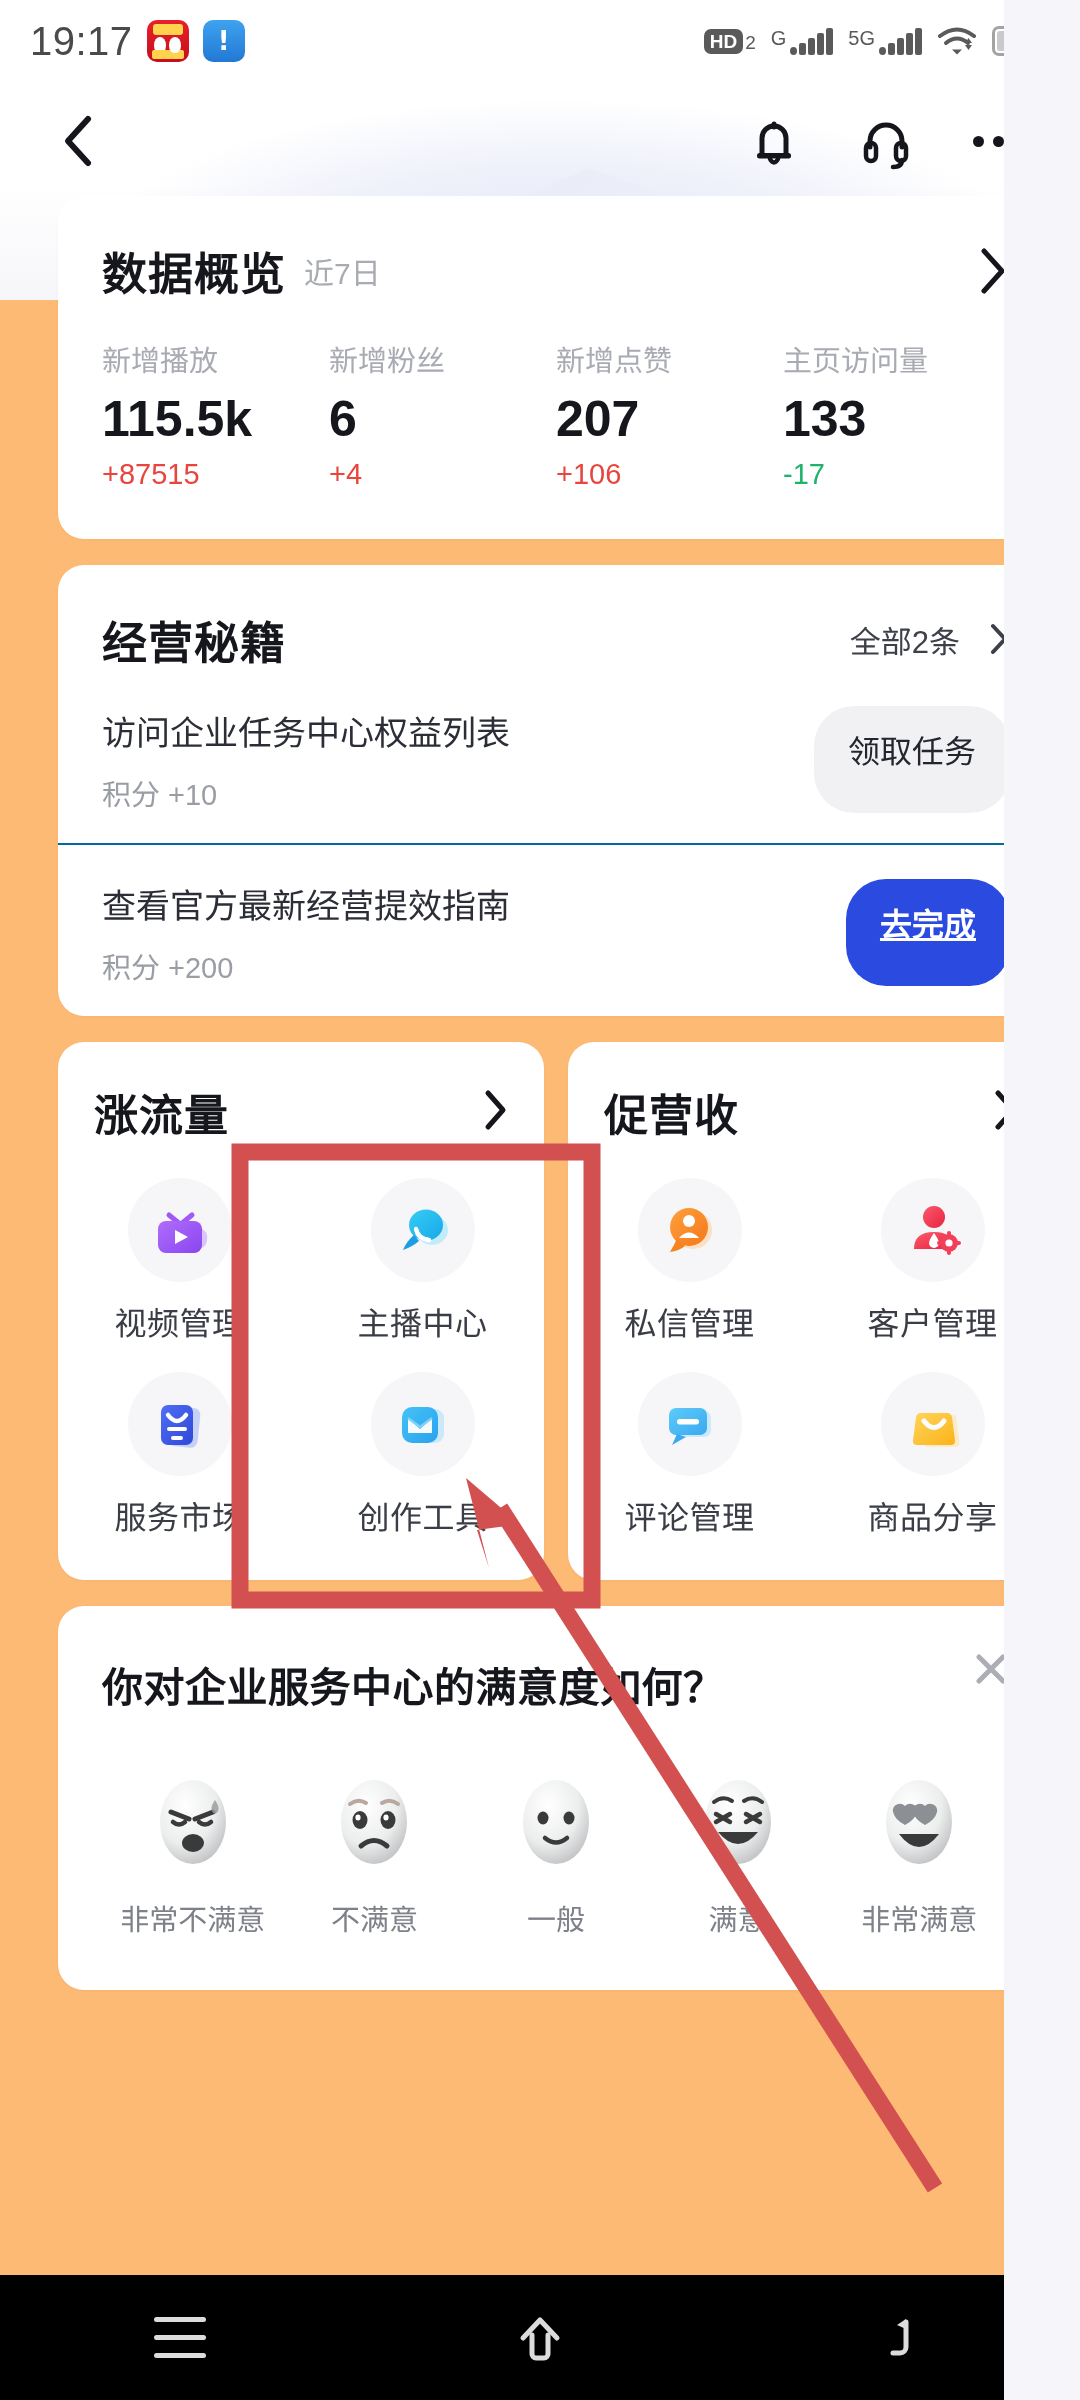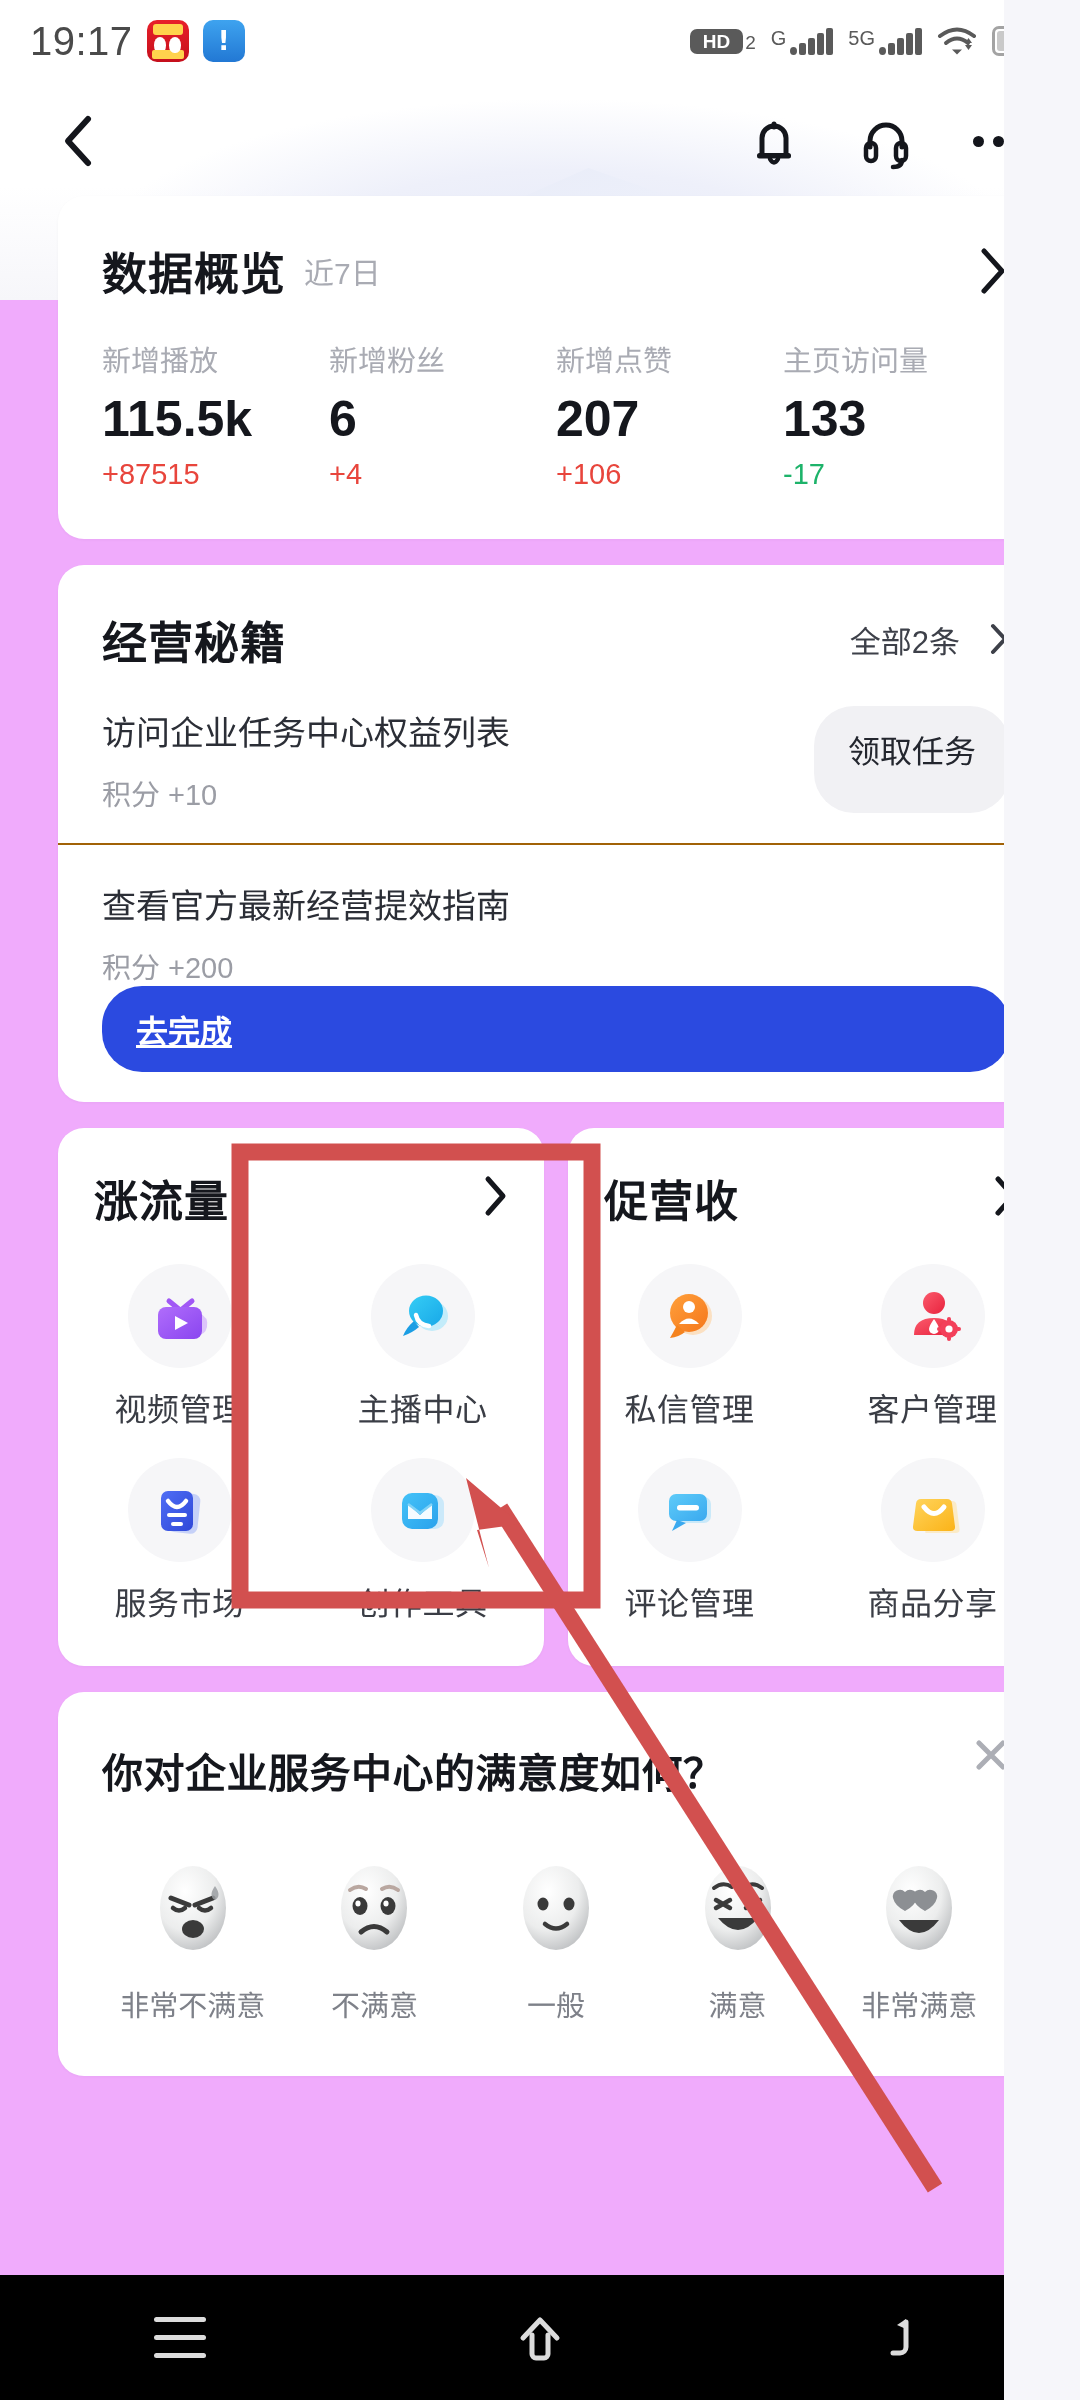--- a/index.html
+++ b/index.html
@@ -4,21 +4,21 @@
 <title>企业服务中心</title>
 <style>
   * { margin:0; padding:0; box-sizing:border-box; }
   html,body { width:1080px; height:2400px; }
   body {
     font-family:"Liberation Sans","DejaVu Sans",sans-serif;
     background:#f6f6fa;
     overflow:hidden;
     position:relative;
   }
-  #screen { position:relative; width:1004px; height:2400px; overflow:hidden; background:#f0abfc; }
+  #screen { position:relative; width:1004px; height:2400px; overflow:hidden; background:#fdba74; }
 
   
   .header-glow{
     position:absolute; left:0; top:0; width:1080px; height:300px;
     background:
       radial-gradient(640px 210px at 560px 250px, #e6eaf8 0%, #eef0fa 38%, rgba(246,246,250,0) 72%),
       linear-gradient(#ffffff 0%, #ffffff 62%, #f6f6fa 100%);
     pointer-events:none;
   }
   .header-wedge{
@@ -38,21 +38,21 @@
   .notif-ico{ width:42px; height:42px; border-radius:10px; position:relative; overflow:hidden; flex:0 0 auto; }
   .notif-red{ background:linear-gradient(#e8202a,#c50f1c); }
   .notif-red::before{ content:""; position:absolute; left:7px; top:17px; width:12px; height:16px; border-radius:50% 50% 45% 45%; background:#fff; }
   .notif-red::after{ content:""; position:absolute; left:22px; top:17px; width:12px; height:16px; border-radius:50% 50% 45% 45%; background:#fff; }
   .notif-red i{ position:absolute; left:6px; top:4px; width:30px; height:11px; background:#ffd34d; border-radius:3px; }
   .notif-red u{ position:absolute; left:5px; bottom:3px; width:32px; height:9px; background:#ffd34d; border-radius:2px; }
   .notif-blue{ background:linear-gradient(#3ea3ef,#2278d4); display:flex; align-items:center; justify-content:center; }
   .notif-blue span{ color:#fff; font-size:26px; font-weight:bold; line-height:1; font-family:"DejaVu Sans",sans-serif; }
   .sb-right{ margin-left:auto; display:flex; align-items:center; gap:15px; }
   .hd-badge{ display:flex; align-items:flex-end; }
-  .hd-box{ background:#5a5a5a; color:#fff; font-size:19px; font-weight:bold; padding:3px 13px; border-radius:7px; letter-spacing:0; line-height:1; }
+  .hd-box{ background:#5a5a5a; color:#fff; font-size:19px; font-weight:bold; padding:3px 6px; border-radius:7px; letter-spacing:0; line-height:1; }
   .hd-sub{ font-size:19px; color:#5a5a5a; margin-left:2px; }
   .sig{ display:flex; align-items:flex-end; gap:2px; }
   .sig .g{ font-size:20px; color:#5a5a5a; margin-right:2px; align-self:flex-start; line-height:1; }
   .bar{ width:7px; background:#5a5a5a; border-radius:2px; }
   .bar.b1{ height:8px; border-radius:50%; width:7px; }
   .bar.b2{ height:12px; }
   .bar.b3{ height:17px; }
   .bar.b4{ height:22px; }
   .bar.b5{ height:27px; }
   .wifi{ position:relative; width:40px; height:30px; }
@@ -93,21 +93,21 @@
   .ov-label{ font-size:29px; color:#a9abb3; margin-bottom:14px; }
   .ov-value{ font-size:50px; font-weight:bold; color:#15171d; letter-spacing:0; margin-bottom:12px; line-height:1.05; }
   .ov-delta{ font-size:29px; color:#e8453c; }
   .ov-delta.down{ color:#1db36a; }
 
   
   .tips-head{ display:flex; align-items:center; padding:42px 44px 0 44px; }
   .tips-title{ font-size:45px; font-weight:bold; color:#15171d; letter-spacing:1px; }
   .tips-all{ margin-left:auto; display:flex; align-items:center; gap:28px; font-size:31px; color:#3d4049; }
   .tip-row{ display:flex; padding:34px 44px 30px 44px; }
-  .tip-row + .tip-row{ border-top:2px solid #a16207; padding-top:34px;flex-direction:column; }
+  .tip-row + .tip-row{ border-top:2px solid #0369a1; padding-top:34px; }
   .tip-texts{ flex:1; }
   .tip-name{ font-size:34px; color:#2b2e36; margin-bottom:16px; }
   .tip-points{ font-size:29px; color:#9b9da5; }
   .btn-pill{ border-radius:40px; font-size:32px; padding:20px 34px; white-space:nowrap; cursor:pointer; }
   .btn-grey{ background:#f1f1f4; color:#23262e; }
   .btn-blue{ background:#2b4ae0; color:#fff; font-weight:bold;text-decoration:underline; }
 
   
   .tools-row{ display:flex; gap:24px; margin:0 42px 26px 42px; }
   .tool-card{ flex:1; background:#fff; border-radius:26px; padding:38px 0 42px 0; box-shadow:0 1px 3px rgba(30,30,60,.035); }

